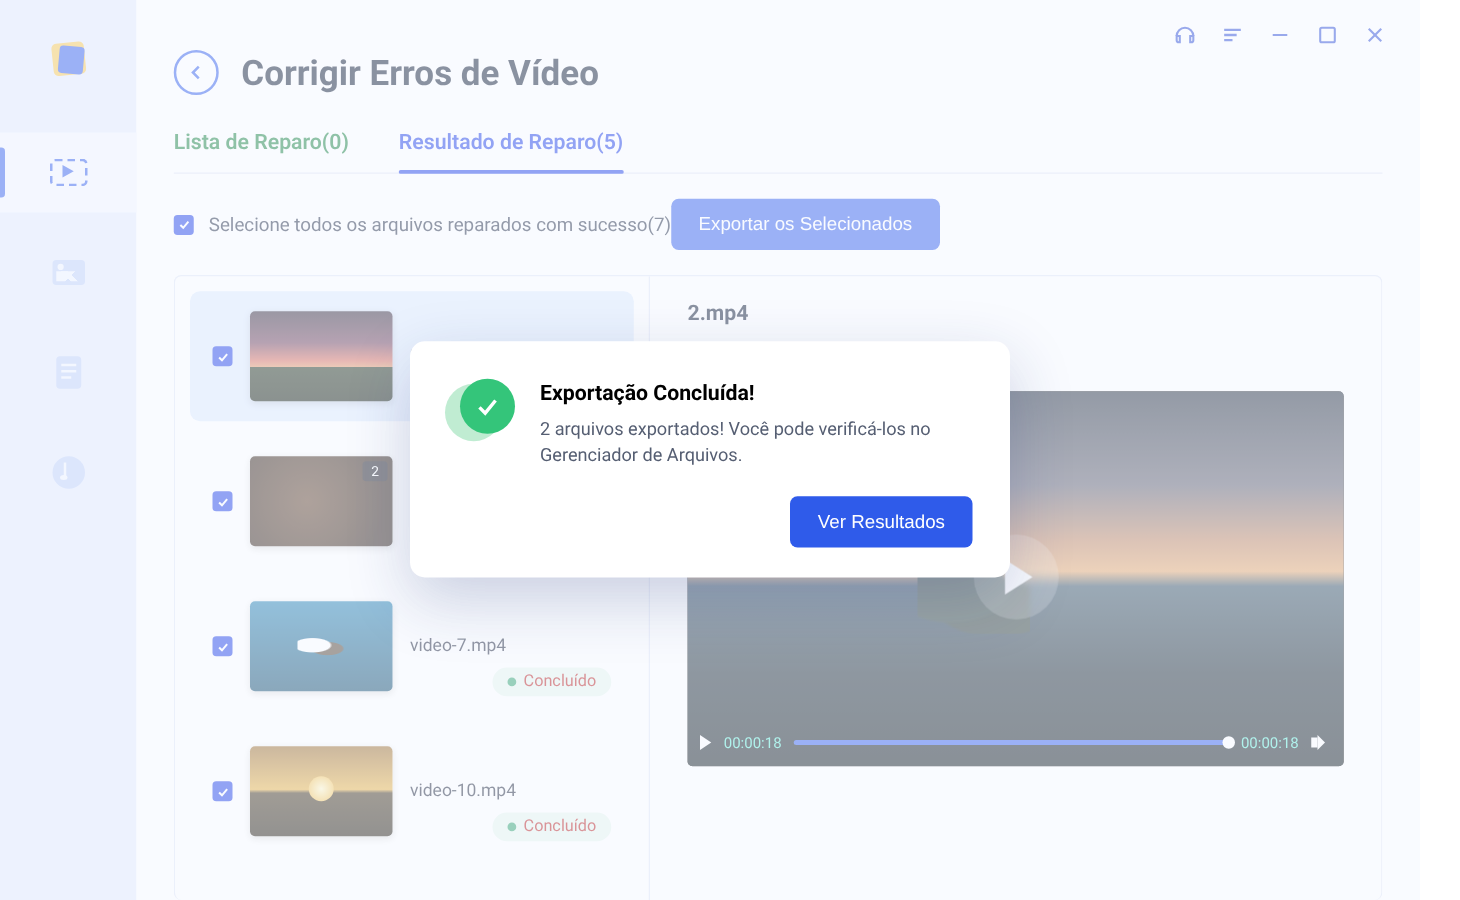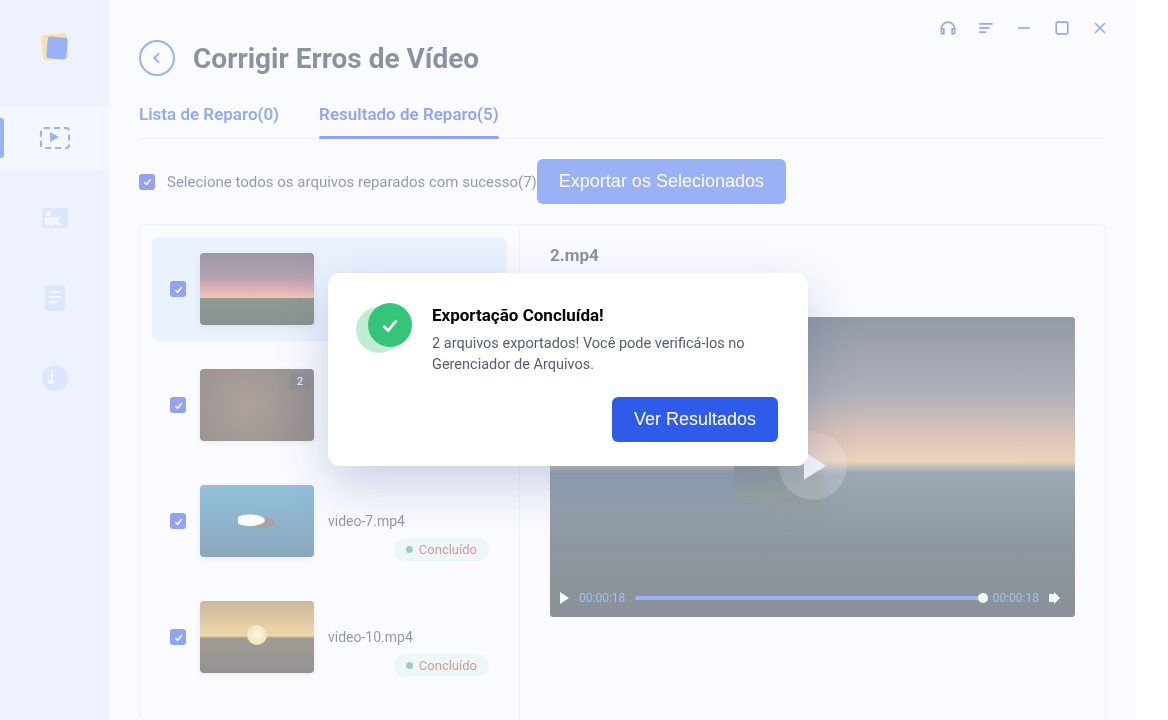--- a/index.html
+++ b/index.html
@@ -97,34 +97,34 @@
     display:flex; flex-direction:column;
   }
   .header { display:flex; align-items:center; gap:18px; margin-bottom:22px;}
   .backbtn {
     width:36px;height:36px;border:2.5px solid #2f5bea;border-radius:50%;
     display:flex;align-items:center;justify-content:center; cursor:pointer;
   }
   .backbtn svg{width:16px;height:16px;}
   .title { font-size:28px; font-weight:700; color:#0b1730;}
   .tabs { display:flex; gap:40px; border-bottom:1px solid #e1e6f5; margin-bottom:20px;}
-  .tab { padding:6px 0 14px 0; font-size:17px; font-weight:600; color:#1d4ed8; cursor:pointer; position:relative;}
+  .tab { padding:6px 0 14px 0; font-size:17px; font-weight:600; color:#15803d; cursor:pointer; position:relative;}
   .tab.active { color:#1c3ce6;}
   .tab.active::after{content:"";position:absolute;left:0;right:0;bottom:-1px;height:3px;background:#1c3ce6;border-radius:2px;}
 
   .selectrow { display:flex; align-items:center; margin-bottom:20px;}
   .selectall { display:flex; align-items:center; gap:12px; color:#202a44; font-size:15px;}
   .chk {
     width:16px;height:16px;border-radius:3px;background:#1c3ce6;
     display:inline-flex;align-items:center;justify-content:center;
   }
   .chk svg{width:11px;height:11px;}
   .btn {
     background:#2f5bea;color:#fff;border:none;border-radius:6px;
-    padding:12px 22px;font-size:18px;cursor:pointer;
+    padding:12px 22px;font-size:15px;cursor:pointer;
   }
   .btn.primary { background:#2f5bea;}
 
   
   .content {
     flex:1; display:flex; gap:0; min-height:0;
     border:1px solid #e1e6f5; border-radius:6px; border-bottom:none;
     overflow:hidden;
   }
   .resultlist {
@@ -191,21 +191,21 @@
     width:68px;height:68px;border-radius:50%;
     background:rgba(255,255,255,.20); backdrop-filter:blur(2px);
     display:flex;align-items:center;justify-content:center;
   }
   .playcircle::after{
     content:"";width:0;height:0;margin-left:5px;
     border-left:22px solid #fff;border-top:14px solid transparent;border-bottom:14px solid transparent;
   }
   .pcontrols {
     position:absolute; left:10px; right:10px; bottom:8px; height:22px;
-    display:flex; align-items:center; gap:10px; color:#3b82f6; font-size:12px;
+    display:flex; align-items:center; gap:10px; color:#5eead4; font-size:12px;
   }
   .pplay { width:0;height:0;border-left:9px solid #fff;border-top:6px solid transparent;border-bottom:6px solid transparent;}
   .pbar { flex:1; height:4px; background:#2f5bea; border-radius:2px; position:relative;}
   .pbar .knob{position:absolute; right:-5px; top:-3px; width:10px;height:10px;background:#fff;border-radius:50%;}
   .pvol { width:16px;height:12px;position:relative;}
   .pvol::before{content:"";position:absolute;left:0;top:2px;width:5px;height:8px;background:#fff;}
   .pvol::after{content:"";position:absolute;left:5px;top:0;border-top:6px solid transparent;
     border-bottom:6px solid transparent;border-left:6px solid #fff;}
 
   

